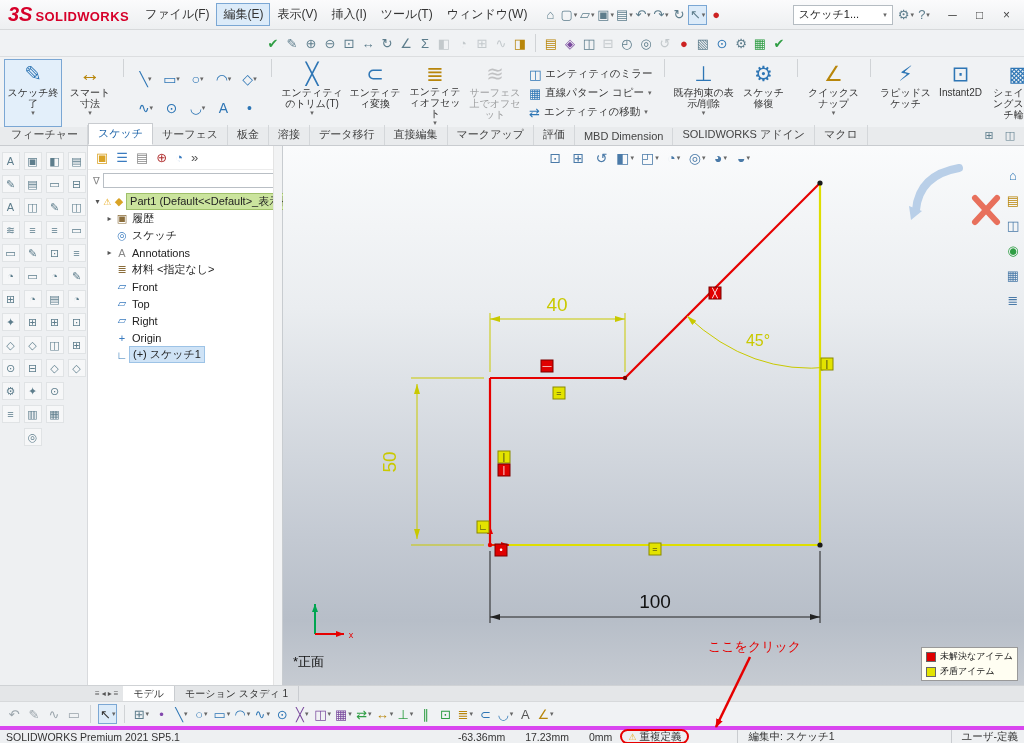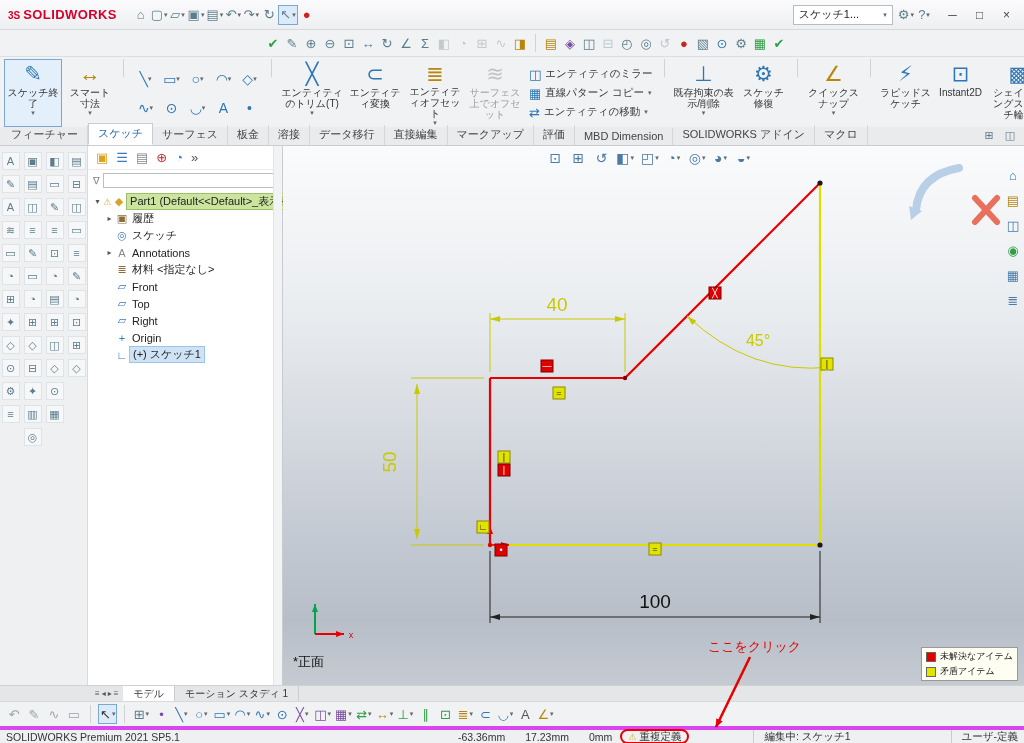--- a/index.html
+++ b/index.html
@@ -1,21 +1,21 @@
 <!DOCTYPE html>
 <html><head>
 <meta charset="utf-8">
 <style>
 *{box-sizing:border-box;margin:0;padding:0}
 html,body{width:1024px;height:743px;overflow:hidden;font-family:"Liberation Sans","DejaVu Sans",sans-serif;font-size:11px;color:#222;background:#f0f0f0}
 #app{position:relative;width:1024px;height:743px;background:#f0f2f4}
 
 .titlebar{height:30px;display:flex;align-items:center;background:linear-gradient(#fbfbfc,#edeff1);border-bottom:1px solid #d7d9db;padding:0 4px;gap:1px}
 .logo{display:flex;align-items:baseline;margin:0 8px 0 4px;white-space:nowrap}
-.logo .mark{color:#d6002a;font-weight:bold;font-size:10px}
+.logo .mark{color:#d6002a;font-weight:bold;font-style:italic;font-size:20px}
 .logo .brand{color:#d6002a;font-weight:bold;font-size:13px;letter-spacing:.4px;margin-left:3px}
 .menu{padding:3px 7px;font-size:12px;color:#333;white-space:nowrap}
 .menu.act{border:1px solid #7ba7d4;background:#dcebf9;padding:2px 6px}
 .ic{display:inline-flex;align-items:center;justify-content:center;min-width:18px;height:20px;font-size:13px;color:#5d7d8c;padding:0 1px;position:relative}
 .ic .crt{font-size:7px;color:#666;margin-left:1px}
 .ic.dis{color:#c3c9cc}
 .ic.act{border:1px solid #7ba7d4;background:#dcebf9}
 .search{display:flex;align-items:center;border:1px solid #b5bcc2;background:#fff;height:20px;padding:0 5px;font-size:11px;width:100px;margin:0 4px;gap:4px}
 .search .crt{font-size:7px;color:#666;margin-left:auto}
 .winbtn{width:27px;height:22px;display:inline-flex;align-items:center;justify-content:center;font-size:12px;color:#444}
@@ -77,36 +77,44 @@
 
 .modeltabs{height:16px;display:flex;align-items:stretch;background:#e4e6e8;border-top:1px solid #cfd2d5;padding-left:90px;font-size:10px}
 .mnav{display:flex;align-items:center;gap:2px;padding:0 5px;color:#555;font-size:8px}
 .mtab{padding:1px 10px;border-right:1px solid #c9ccd0;display:flex;align-items:center;color:#333;white-space:nowrap}
 .mtab.act{background:#fff}
 .btoolbar{height:25px;display:flex;align-items:center;background:#f0f2f4;border-top:1px solid #d7d9db;padding:0 5px;gap:2px}
 .statusbar{height:17px;display:flex;align-items:center;background:#eef0f2;border-top:4px solid #d946ef;padding:0 6px;font-size:10.5px;color:#333;white-space:nowrap}
 .coords{margin-left:278px;display:flex;gap:20px}
 .warnwrap{display:inline-flex;align-items:center;gap:3px;border:2px solid #e60000;border-radius:10px;padding:0 6px;margin-left:8px;height:15px}
 .warnwrap .wico{color:#e6a817;font-size:9px}
-.sb-edit{margin-left:64px;border-left:1px solid #c9ccd0;padding-left:10px}
+.sb-edit{margin-left:48px;border-left:1px solid #c9ccd0;padding-left:10px}
 .sb-units{margin-left:auto;border-left:1px solid #c9ccd0;padding-left:10px}
 
 .callout-text{position:absolute;left:708px;top:638px;color:#e60000;font-size:13px;z-index:40}
 #overlay{position:absolute;left:0;top:0;width:1024px;height:743px;pointer-events:none;z-index:39}
 </style>
 </head>
 <body>
 
 <div id="app">
 
   <div class="titlebar">
     <span class="logo">
       <span class="mark">3S</span>
       <span class="brand">SOLIDWORKS</span>
     </span>
+    <nav id="menus" style="display:flex">
+        <span class="menu">ファイル(F)</span>
+        <span class="menu act">編集(E)</span>
+        <span class="menu">表示(V)</span>
+        <span class="menu">挿入(I)</span>
+        <span class="menu">ツール(T)</span>
+        <span class="menu">ウィンドウ(W)</span>
+      </nav>
     <div id="tb-icons" style="display:flex;margin-left:6px">
         <span class="ic">⌂</span>
         <span class="ic">▢<b class="crt">▾</b></span>
         <span class="ic">▱<b class="crt">▾</b></span>
         <span class="ic">▣<b class="crt">▾</b></span>
         <span class="ic">▤<b class="crt">▾</b></span>
         <span class="ic">↶<b class="crt">▾</b></span>
         <span class="ic">↷<b class="crt">▾</b></span>
         <span class="ic">↻</span>
         <span class="ic act">↖<b class="crt">▾</b></span>

